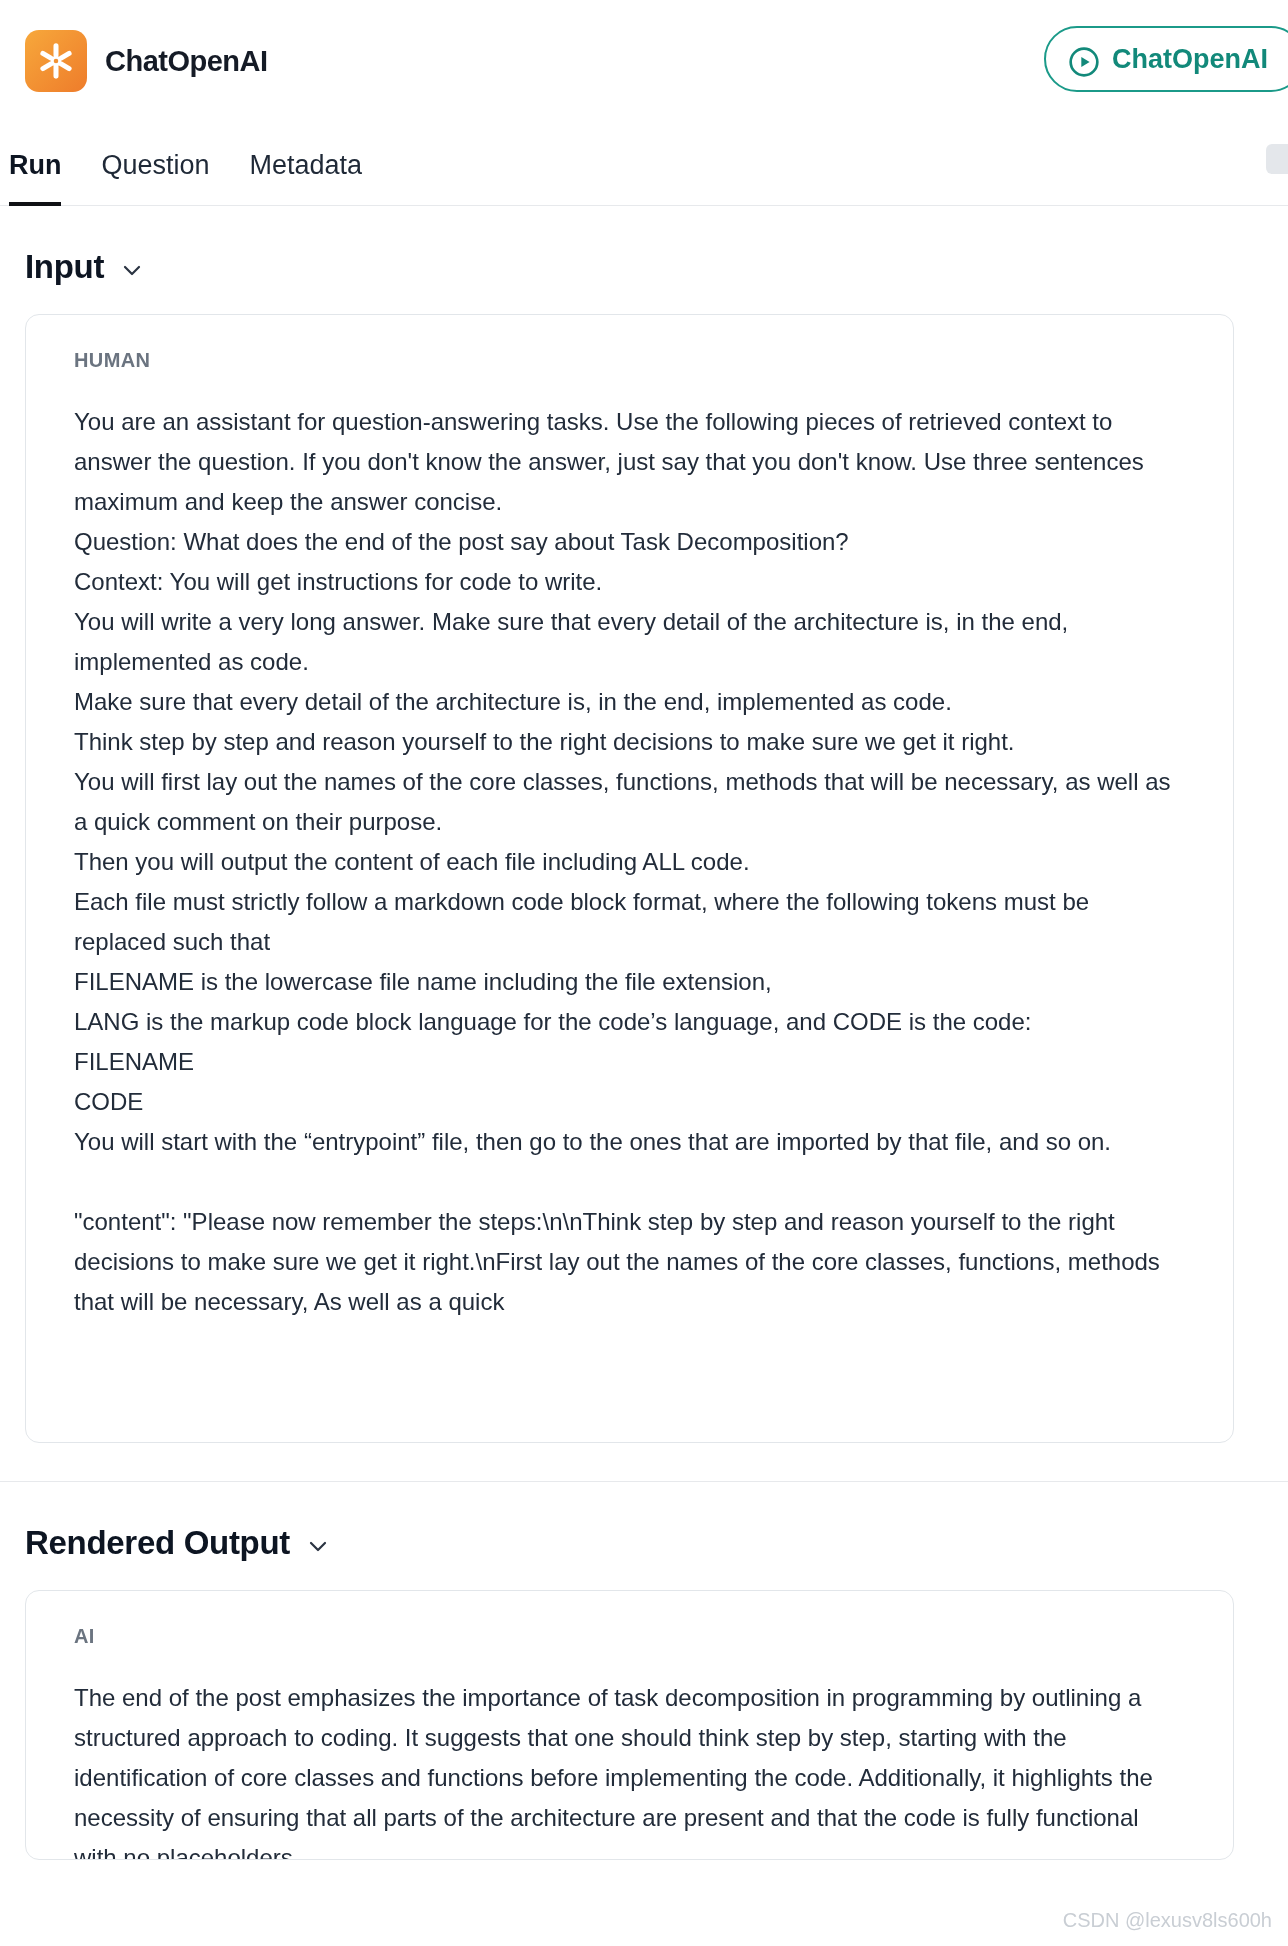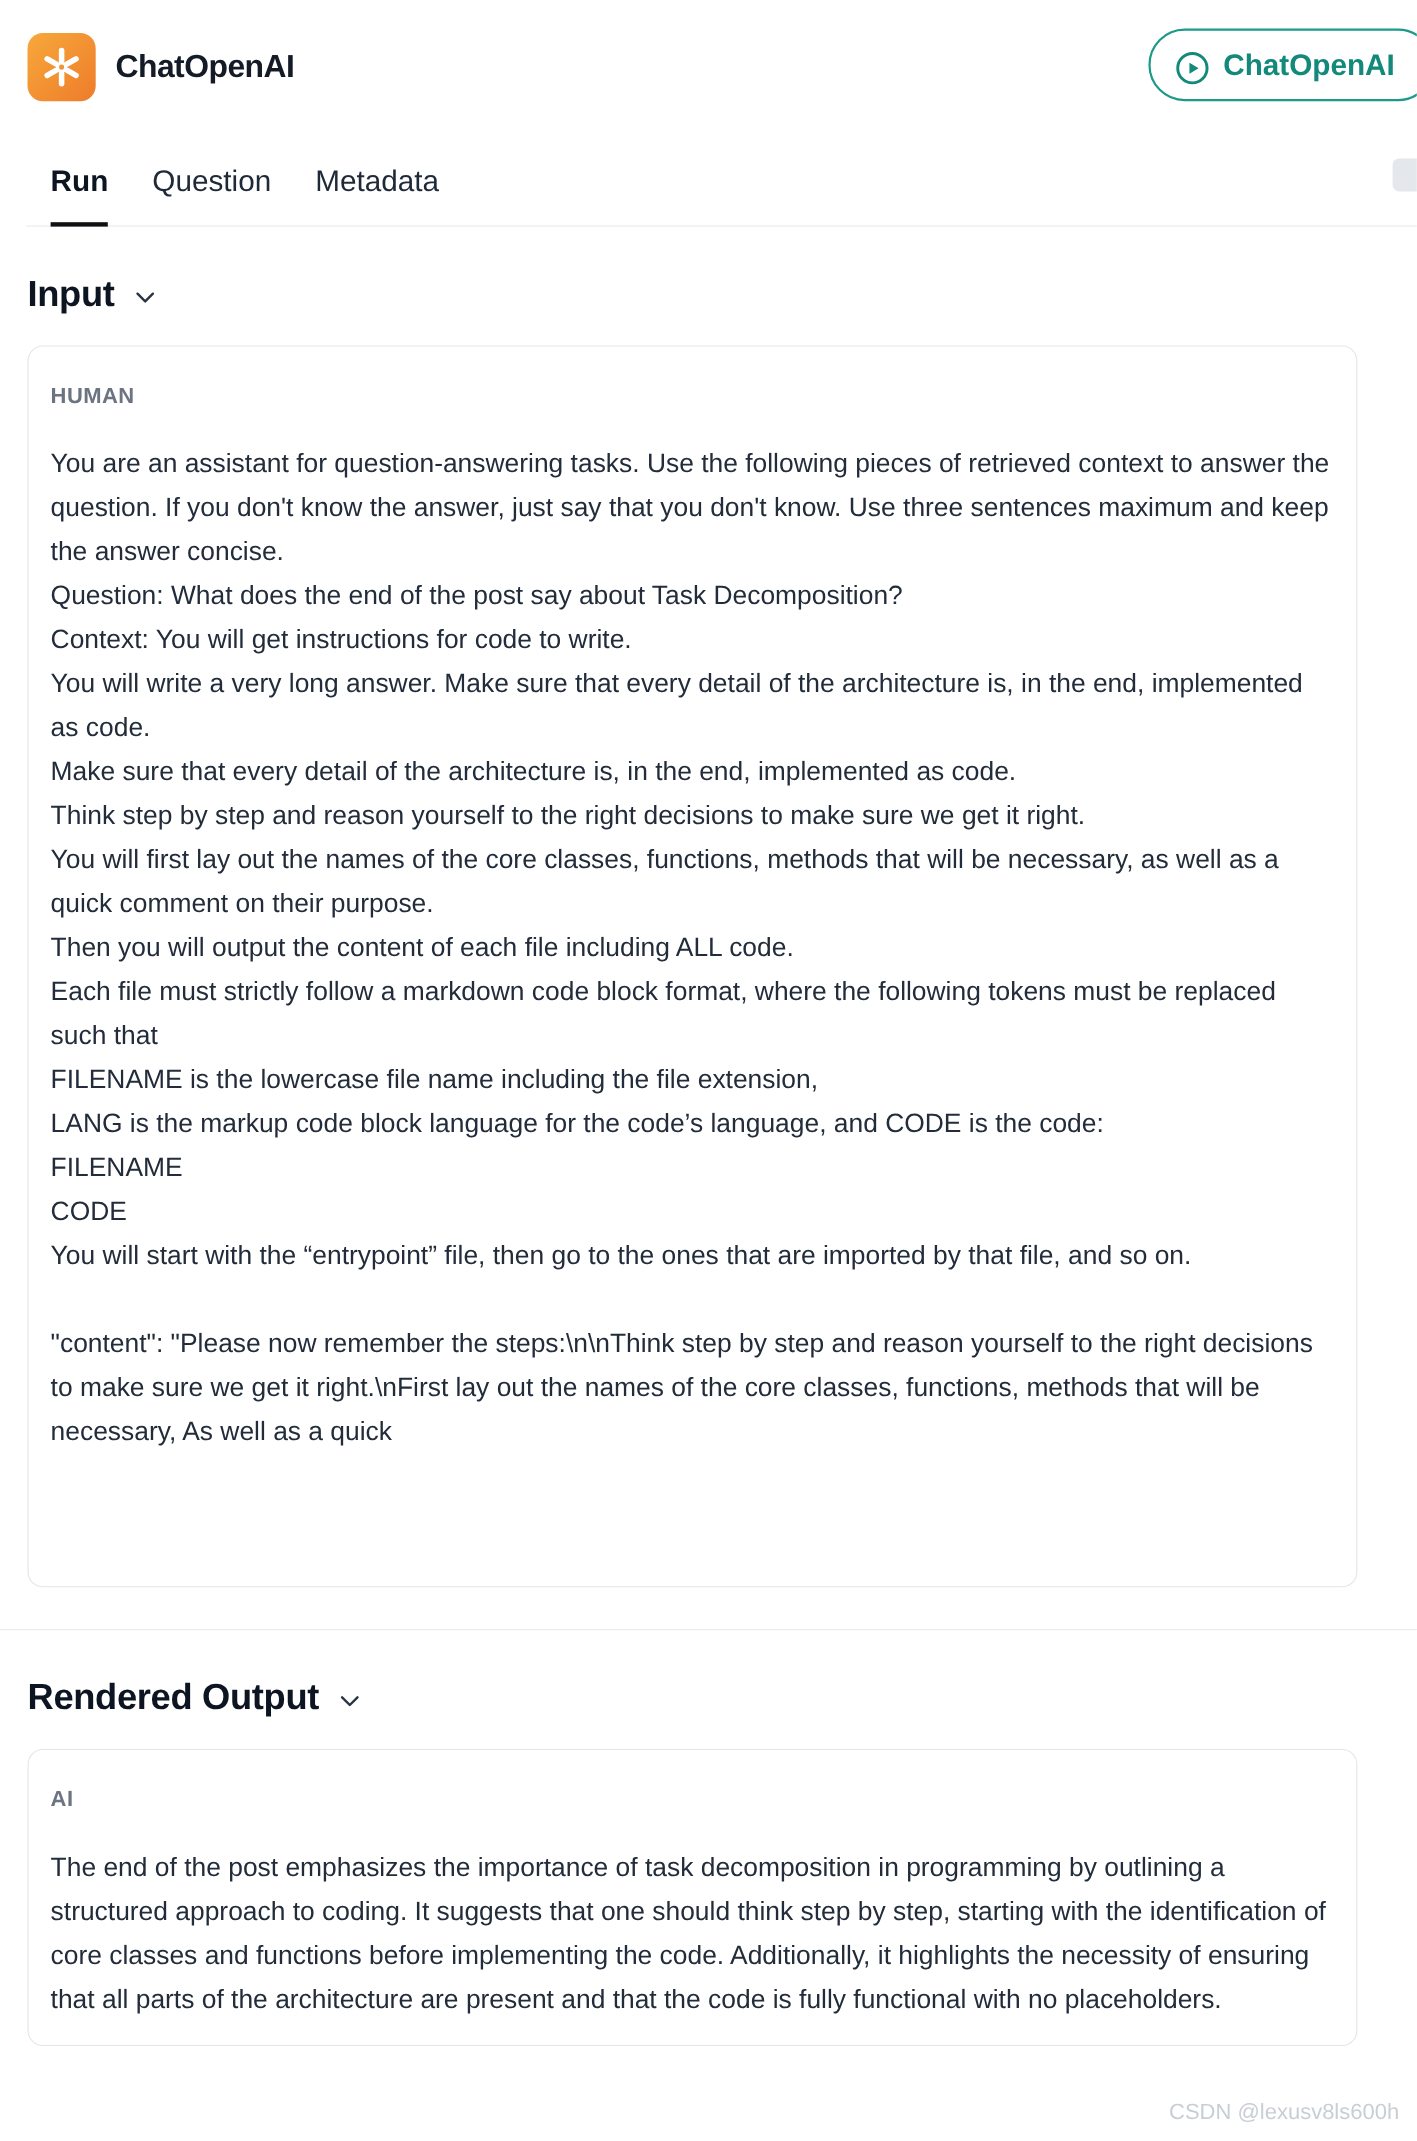--- a/index.html
+++ b/index.html
@@ -50,25 +50,24 @@
     font-size: 27px;
     font-weight: 600;
     background: #ffffff;
     cursor: pointer;
   }
 
   
   .tabs {
     display: flex;
     gap: 40px;
-    padding-left: 22px;
+    padding-left: 9px;
     margin-top: 58px;
     border-bottom: 1px solid #e7e9ec;
     position: relative;
-    margin-left: 24px;
   }
   .tab {
     font-size: 27px;
     color: #1f2937;
     padding-bottom: 24px;
     position: relative;
     cursor: pointer;
   }
   .tab.active { font-weight: 700; color: #0d1522; }
   .tab.active::after {
@@ -103,21 +102,21 @@
     letter-spacing: -0.3px;
   }
   .chev { display: inline-flex; margin-top: 6px; }
 
   
   .card {
     margin-left: 25px;
     width: 1209px;
     border: 1px solid #e2e6ea;
     border-radius: 14px;
-    padding: 34px 20px;
+    padding: 34px 48px;
     overflow: hidden;
     background: #ffffff;
   }
   .input-card { height: 1129px; }
   .output-card { height: 270px; }
   .role-label {
     font-size: 20px;
     font-weight: 700;
     color: #6b7480;
     letter-spacing: 0.4px;

